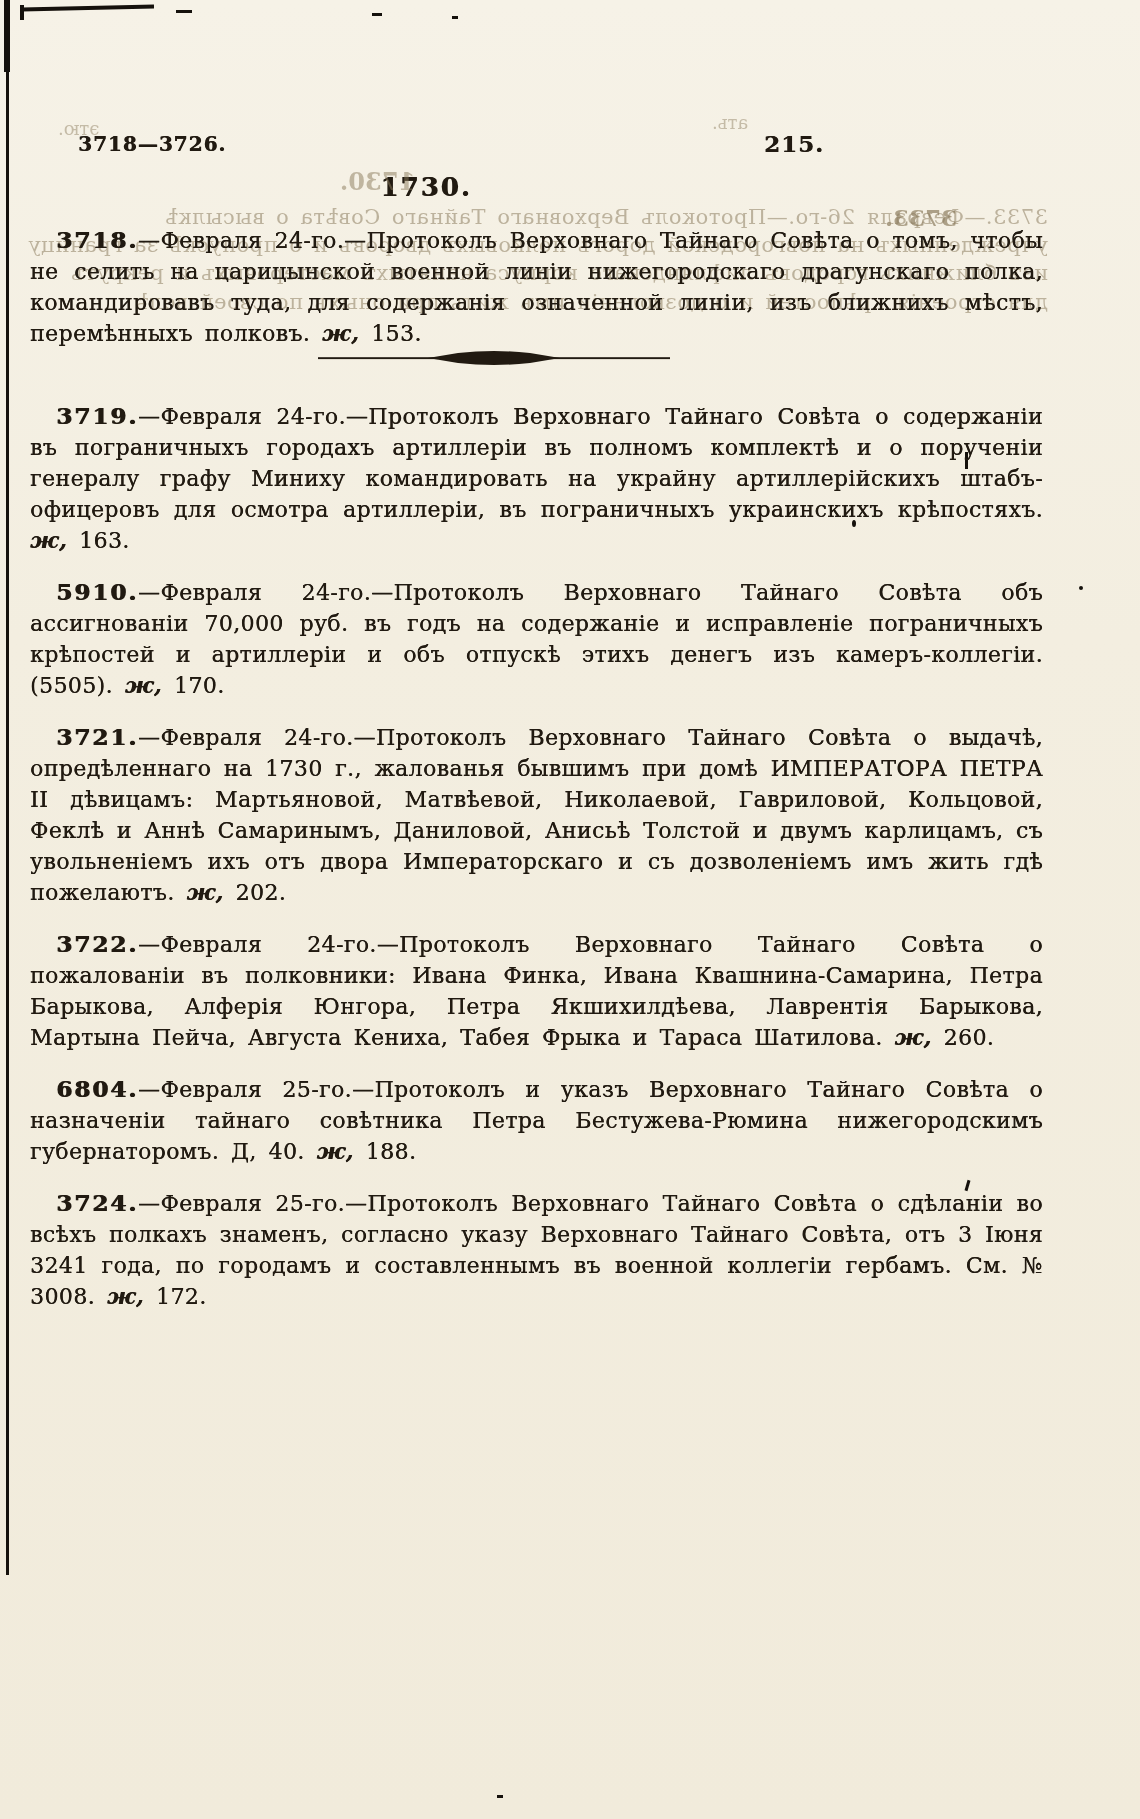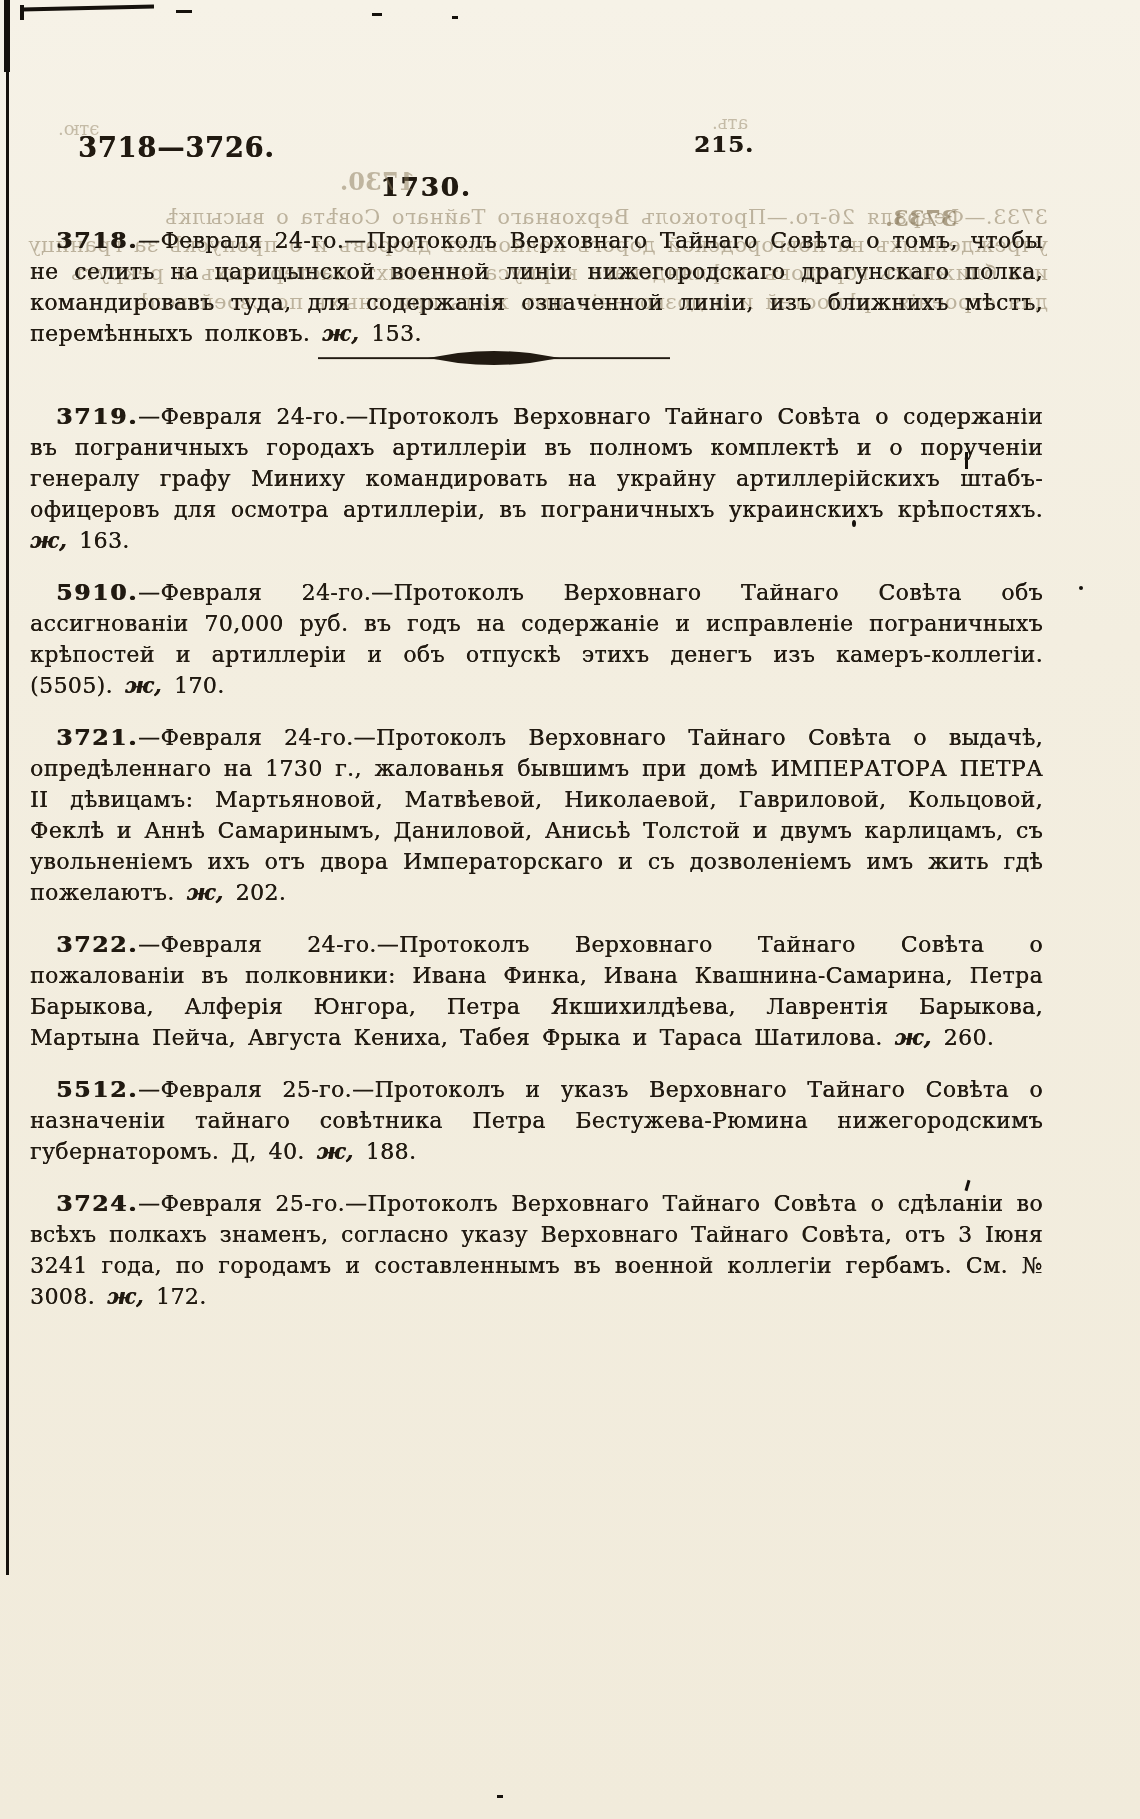--- a/index.html
+++ b/index.html
@@ -24,22 +24,22 @@
   .streak-arm{left:20px;top:5px;width:4px;height:15px;}
   .dash-1{left:176px;top:10px;width:16px;height:3px;}
   .dash-2{left:372px;top:13px;width:10px;height:3px;}
   .dash-3{left:452px;top:16px;width:6px;height:3px;}
   .speck-1{left:965px;top:452px;width:3px;height:17px;}
   .speck-2{left:852px;top:520px;width:4px;height:7px;border-radius:50%;}
   .speck-3{left:1079px;top:586px;width:4px;height:4px;border-radius:50%;}
   .speck-4{left:966px;top:1180px;width:3px;height:11px;transform:rotate(16deg);}
   .speck-5{left:497px;top:1795px;width:6px;height:3px;}
   
-  .head-left{position:absolute;left:78px;top:132px;font-size:27px;font-weight:bold;letter-spacing:1px;text-shadow:.5px 0 0 currentColor;}
-  .head-right{position:absolute;left:694px;top:130px;font-size:23px;font-weight:bold;letter-spacing:1px;text-shadow:.5px 0 0 currentColor;}
+  .head-left{position:absolute;left:78px;top:132px;font-size:20px;font-weight:bold;letter-spacing:1px;text-shadow:.5px 0 0 currentColor;}
+  .head-right{position:absolute;left:764px;top:130px;font-size:23px;font-weight:bold;letter-spacing:1px;text-shadow:.5px 0 0 currentColor;}
   .year{position:absolute;left:356px;top:172px;width:140px;text-align:center;font-size:26px;font-weight:bold;letter-spacing:2px;text-shadow:.7px 0 0 currentColor;}
   
   .bleed div{position:absolute;color:var(--bleed);transform:scaleX(-1);filter:blur(.4px);white-space:nowrap;}
   .bleed-line{left:30px;width:1018px;font-size:21px;letter-spacing:.5px;word-spacing:4px;opacity:.52;}
   .bl-0{top:205px;} .bl-1{top:233px;} .bl-2{top:261px;} .bl-3{top:290px;}
   .bleed-year{left:340px;top:167px;font-size:24px;font-weight:bold;opacity:.5;}
   .bleed-head-left{left:58px;top:118px;font-size:18px;opacity:.45;}
   .bleed-head-right{left:712px;top:112px;font-size:18px;opacity:.45;}
   .bleed-num{left:885px;top:204px;font-size:23px;font-weight:bold;opacity:.68;}
   
@@ -103,20 +103,20 @@
 
   <div class="entries">
     <p class="entry"><span class="num">3719.</span><span>—Февраля 24-го.—</span><span>Протоколъ Верховнаго Тайнаго Совѣта о содержаніи въ пограничныхъ городахъ артиллеріи въ полномъ комплектѣ и о порученіи генералу графу Миниху командировать на украйну артиллерійскихъ штабъ-офицеровъ для осмотра артиллеріи, въ пограничныхъ украинскихъ крѣпостяхъ.</span> <span class="refmark">ж,</span> <span>163.</span></p>
 
     <p class="entry"><span class="num">5910.</span><span>—Февраля 24-го.—</span><span>Протоколъ Верховнаго Тайнаго Совѣта объ ассигнованіи 70,000 руб. въ годъ на содержаніе и исправленіе пограничныхъ крѣпостей и артиллеріи и объ отпускѣ этихъ денегъ изъ камеръ-коллегіи. (5505).</span> <span class="refmark">ж,</span> <span>170.</span></p>
 
     <p class="entry"><span class="num">3721.</span><span>—Февраля 24-го.—</span><span>Протоколъ Верховнаго Тайнаго Совѣта о выдачѣ, опредѣленнаго на 1730 г., жалованья бывшимъ при домѣ ИМПЕРАТОРА ПЕТРА II дѣвицамъ: Мартьяновой, Матвѣевой, Николаевой, Гавриловой, Кольцовой, Феклѣ и Аннѣ Самаринымъ, Даниловой, Анисьѣ Толстой и двумъ карлицамъ, съ увольненіемъ ихъ отъ двора Императорскаго и съ дозволеніемъ имъ жить гдѣ пожелаютъ.</span> <span class="refmark">ж,</span> <span>202.</span></p>
 
     <p class="entry"><span class="num">3722.</span><span>—Февраля 24-го.—</span><span>Протоколъ Верховнаго Тайнаго Совѣта о пожалованіи въ полковники: Ивана Финка, Ивана Квашнина-Самарина, Петра Барыкова, Алферія Юнгора, Петра Якшихилдѣева, Лаврентія Барыкова, Мартына Пейча, Августа Кениха, Табея Фрыка и Тараса Шатилова.</span> <span class="refmark">ж,</span> <span>260.</span></p>
 
-    <p class="entry"><span class="num">5512.</span><span>—Февраля 25-го.—</span><span>Протоколъ и указъ Верховнаго Тайнаго Совѣта о назначеніи тайнаго совѣтника Петра Бестужева-Рюмина нижегородскимъ губернаторомъ. Д, 40.</span> <span class="refmark">ж,</span> <span>188.</span></p>
+    <p class="entry"><span class="num">6804.</span><span>—Февраля 25-го.—</span><span>Протоколъ и указъ Верховнаго Тайнаго Совѣта о назначеніи тайнаго совѣтника Петра Бестужева-Рюмина нижегородскимъ губернаторомъ. Д, 40.</span> <span class="refmark">ж,</span> <span>188.</span></p>
 
     <p class="entry"><span class="num">3724.</span><span>—Февраля 25-го.—</span><span>Протоколъ Верховнаго Тайнаго Совѣта о сдѣланіи во всѣхъ полкахъ знаменъ, согласно указу Верховнаго Тайнаго Совѣта, отъ 3 Іюня 3241 года, по городамъ и составленнымъ въ военной коллегіи гербамъ. См. № 3008.</span> <span class="refmark">ж,</span> <span>172.</span></p>
 
 
   </div>
 
 </div>
 
 </body></html>

